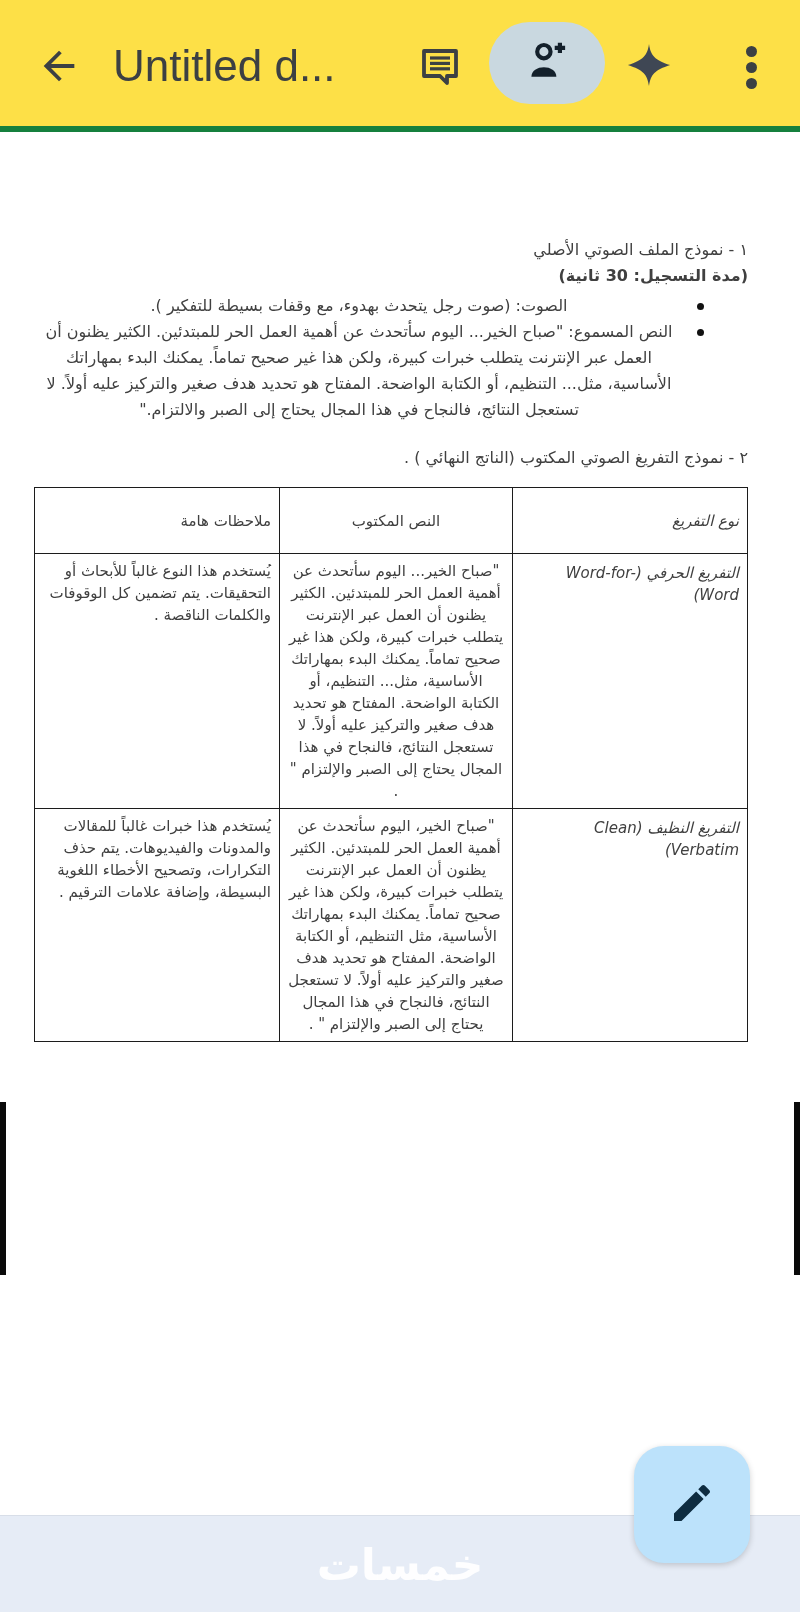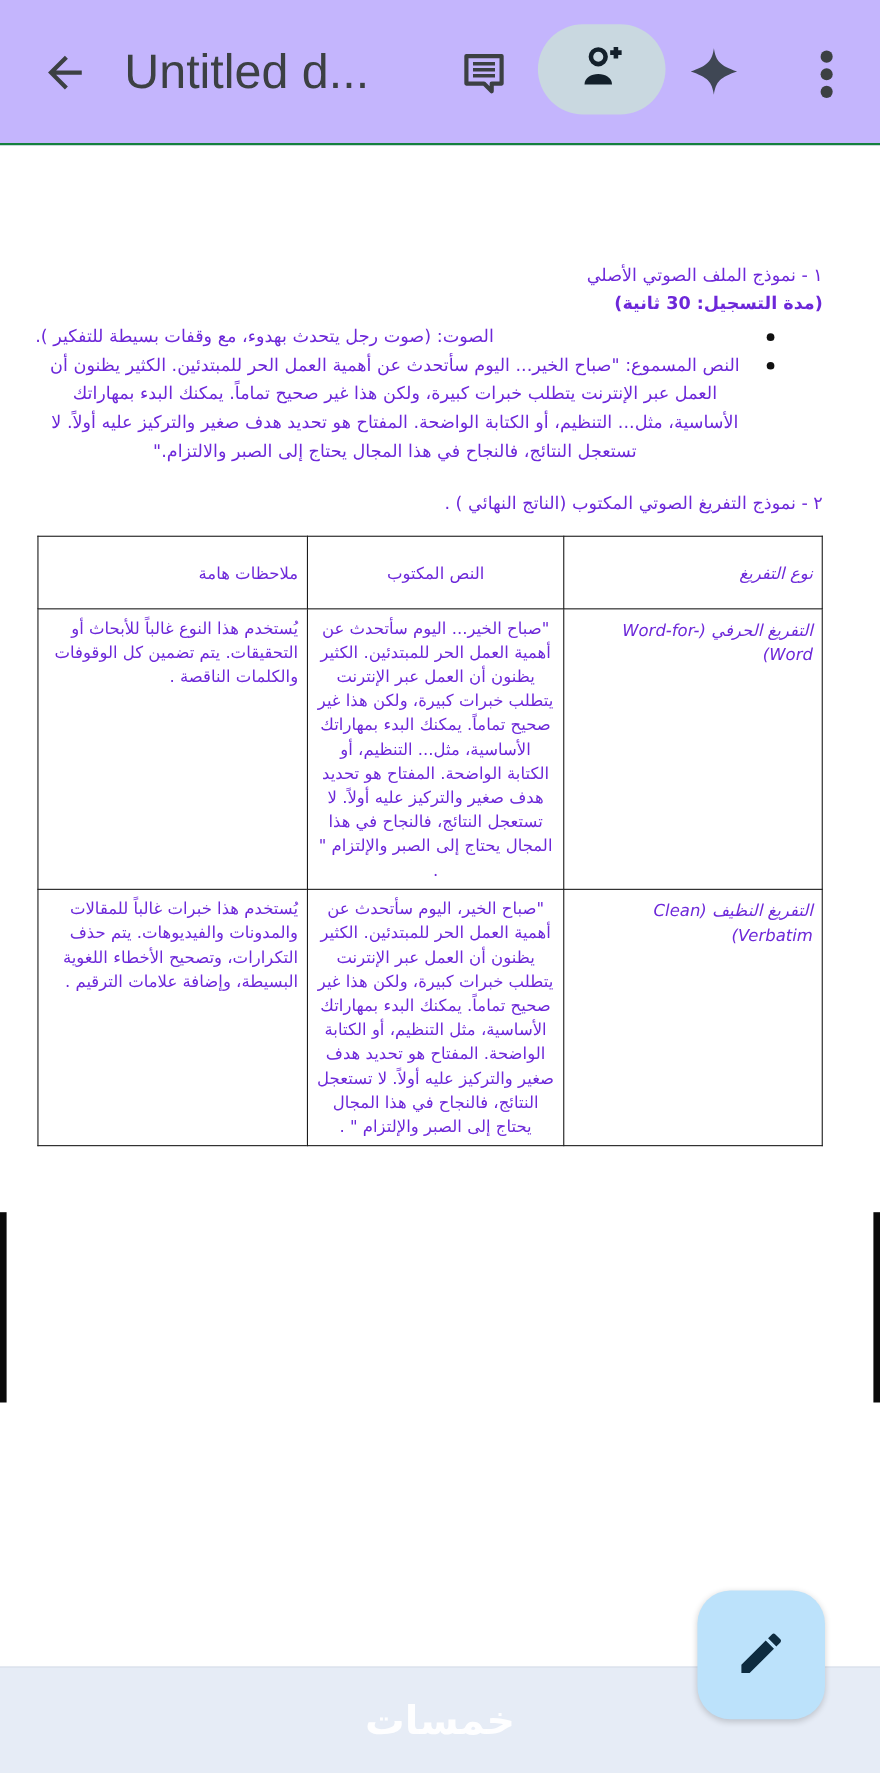--- a/index.html
+++ b/index.html
@@ -8,22 +8,22 @@
     font-family:"DejaVu Sans", sans-serif;
     background:#ffffff;
     position:relative;
     width:800px; height:1612px;
     overflow:hidden;
   }
 
   
   .appbar {
     position:absolute; top:0; left:0; width:800px; height:132px;
-    background:#c4b5fd;
-    border-bottom:2px solid #15803d;
+    background:#fde047;
+    border-bottom:6px solid #15803d;
   }
   .back-btn { position:absolute; left:36px; top:43px; width:46px; height:46px; cursor:pointer; }
   .back-btn svg { width:46px; height:46px; }
   .doc-title {
     position:absolute; left:113px; top:35px; width:300px;
     font-family:"Liberation Sans", sans-serif;
     font-size:44px; line-height:62px; color:#3c4043; font-weight:400;
     white-space:nowrap; overflow:hidden;
   }
   .comment-btn { position:absolute; left:416px; top:42px; width:48px; height:48px; }
@@ -36,33 +36,33 @@
   .share-pill svg { width:50px; height:50px; }
   .sparkle-btn { position:absolute; left:626px; top:42px; width:46px; height:46px; }
   .sparkle-btn svg { width:46px; height:46px; }
   .menu-btn { position:absolute; left:736px; top:42px; width:30px; height:50px;
     display:flex; flex-direction:column; align-items:center; justify-content:center; gap:5px; }
   .menu-btn i { width:11px; height:11px; border-radius:50%; background:#3c4043; display:block; }
 
   
   .doc-page {
     position:absolute; top:133px; left:0; width:800px; height:1382px;
-    background:#ffffff; direction:rtl; color:#6d28d9;
+    background:#ffffff; direction:rtl; color:#404040;
     font-size:16px; line-height:26px;
   }
   .doc-inner { padding:104px 52px 0 32px; }
   .h-line { text-align:right; }
   .sub-line { text-align:right;font-weight:bold; }
   .bullets { margin:4px 36px 0 0; padding:0; list-style:none; }
   .bullets li { position:relative; padding-right:26px; }
   .bullets li::before {
     content:""; position:absolute; right:8px; top:10px;
     width:7px; height:7px; border-radius:50%; background:#111;
   }
-  .bullet-voice { text-align:left; }
+  .bullet-voice { text-align:center; }
   .bullet-heard { text-align:center; margin-right:-36px; padding-right:62px !important; }
   .bullet-heard::before { right:44px !important; }
   .section2-heading { margin-top:22px; text-align:right; }
 
   
   table.transcript {
     margin-top:16px; margin-right:0;
     width:713px; border-collapse:collapse; table-layout:fixed;
     font-size:15px; line-height:22px;
   }
@@ -90,21 +90,21 @@
   }
   .fab svg { width:48px; height:48px; }
 
   
   .bottombar {
     position:absolute; left:0; top:1515px; width:800px; height:97px;
     background:#e6ecf6; border-top:1px solid #d8dee8;
     display:flex; align-items:center; justify-content:center;
   }
   .watermark {
-    color:rgba(255,255,255,0.95); font-weight:700; font-size:36px;
+    color:rgba(255,255,255,0.95); font-weight:700; font-size:44px;
     letter-spacing:1px; direction:rtl;
   }
 </style>
 </head>
 <body>
 
 <header class="appbar">
 
   <div class="back-btn">
     <span>

